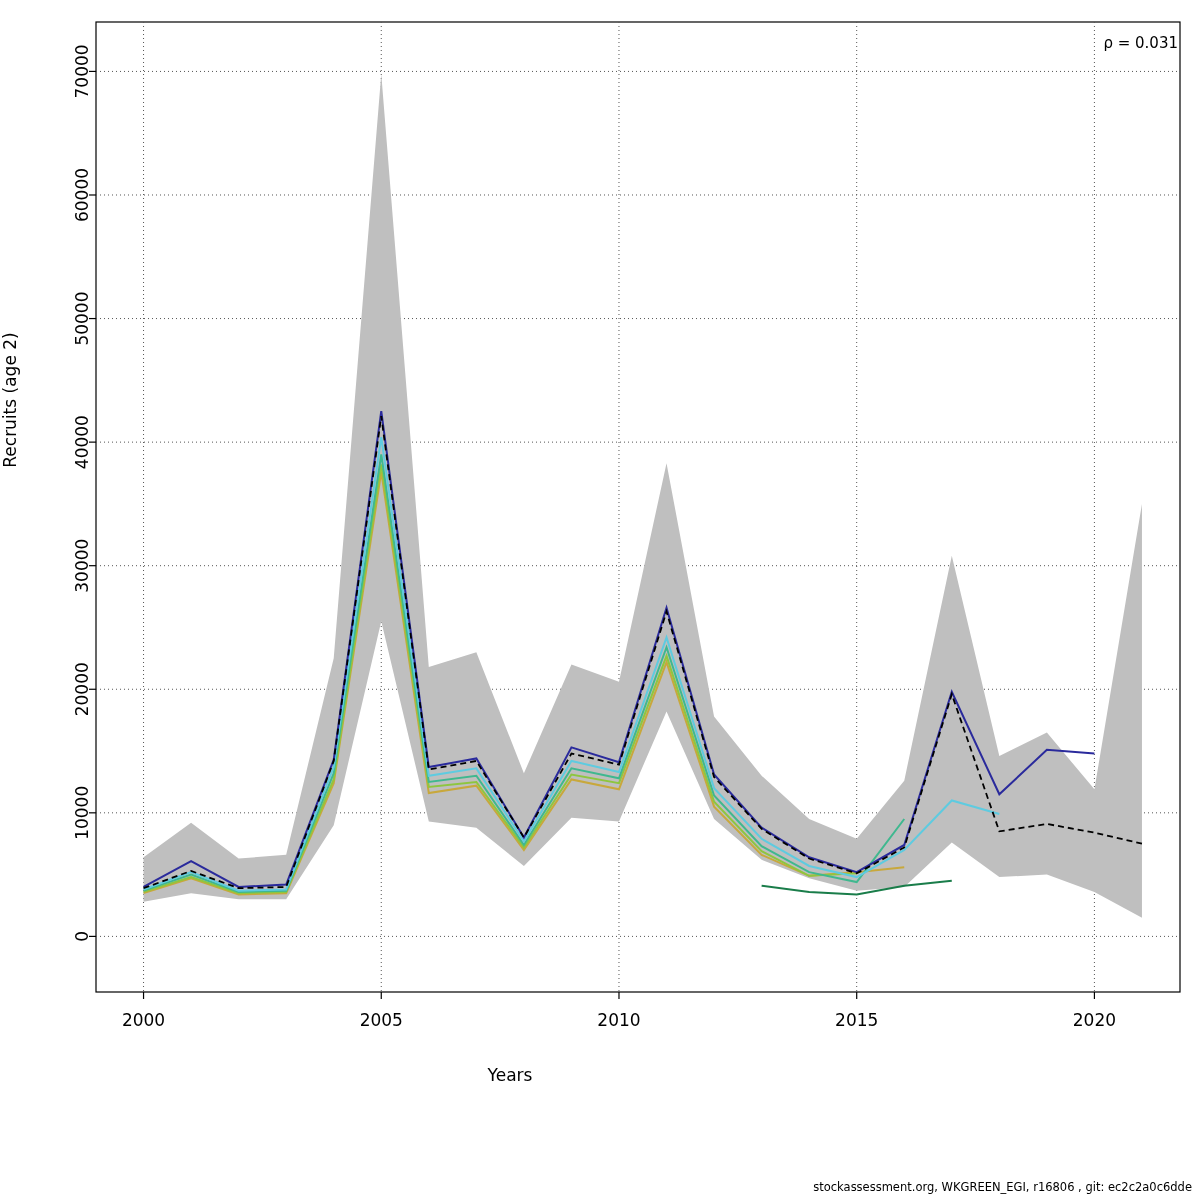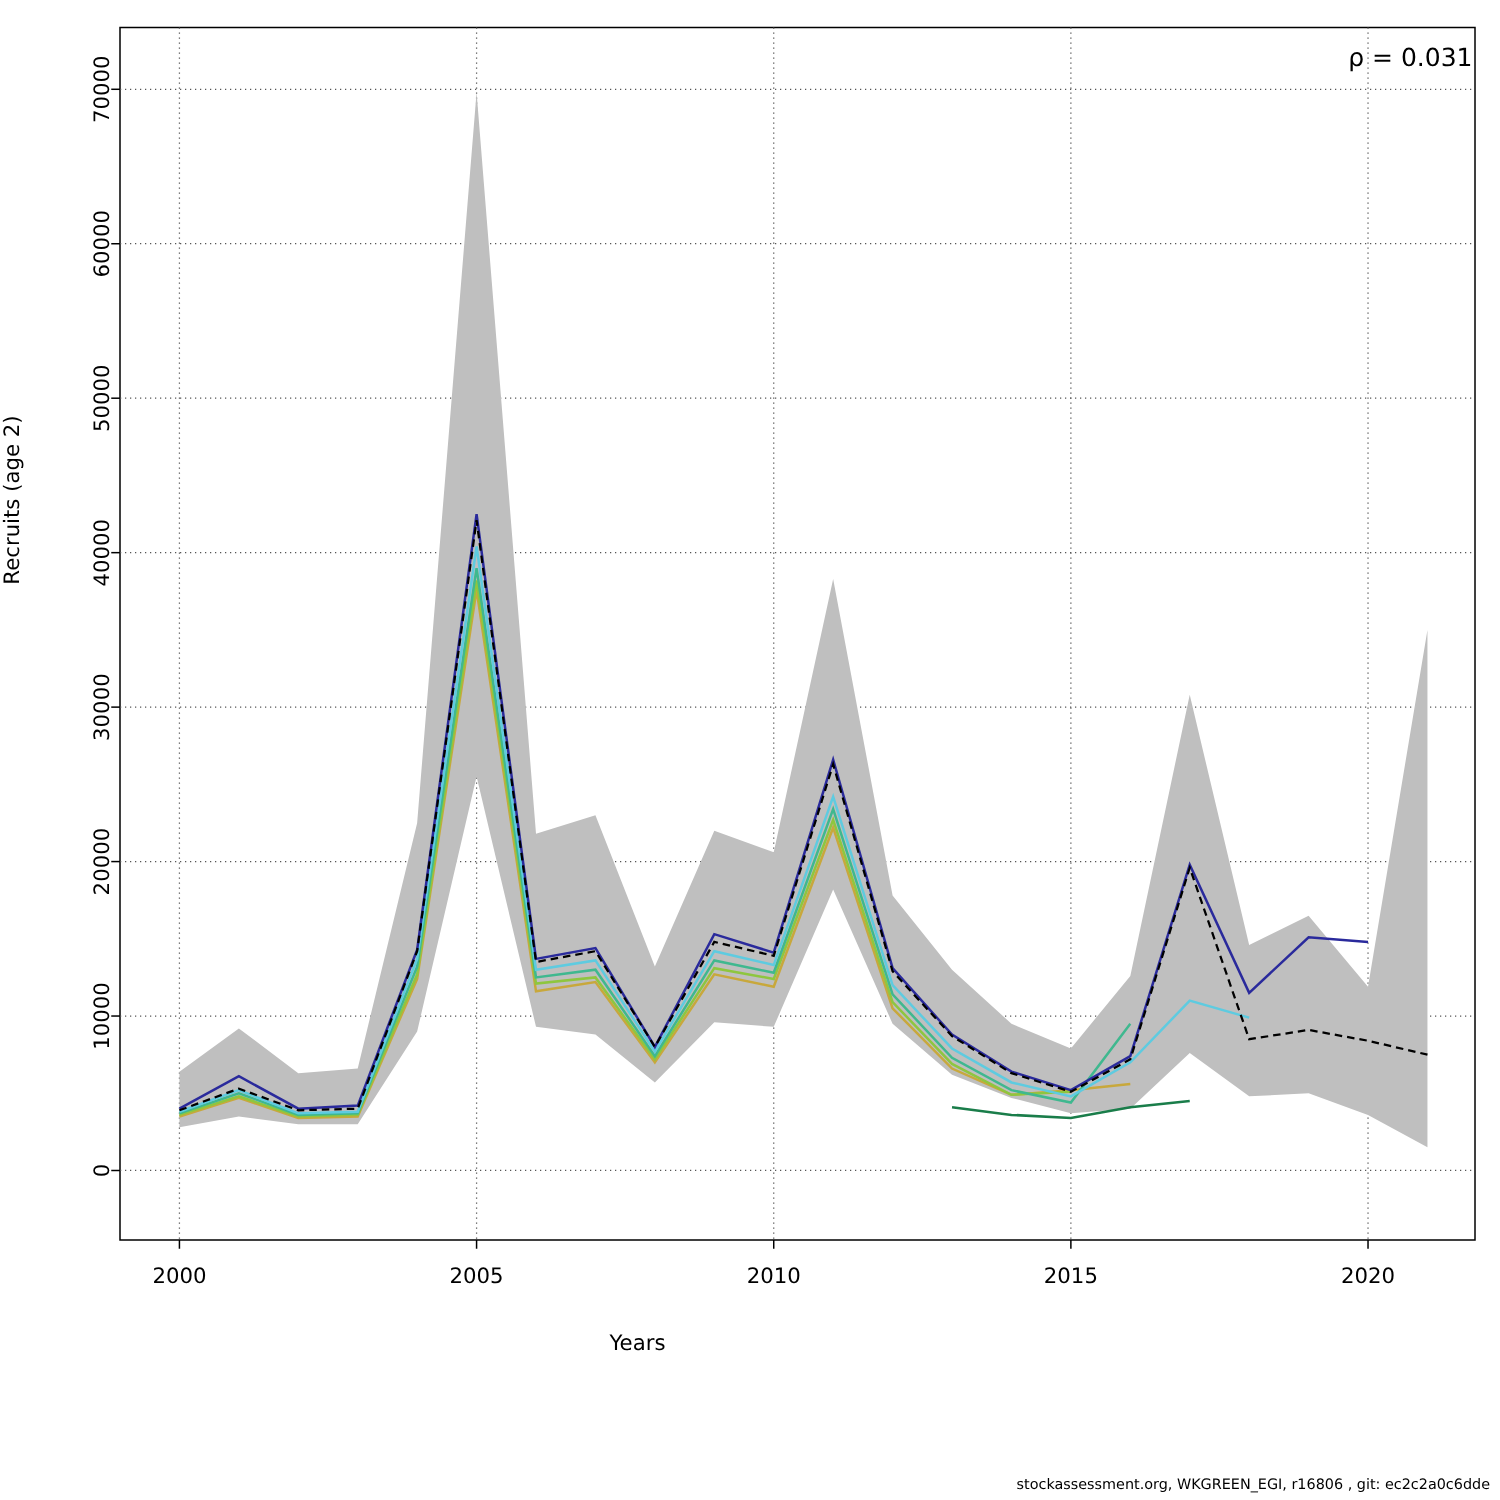--- a/index.html
+++ b/index.html
@@ -50,21 +50,21 @@
     top: 1065px;
     width: 980px;
     text-align: center;
     font-size: 17px;
   }
   .xlabel span { margin-left: 40px; }
   .rho {
     position: absolute;
     right: 22px;
     top: 34px;
-    font-size: 20px;
+    font-size: 15px;
     text-align: right;
   }
   .footer {
     position: absolute;
     right: 8px;
     bottom: 6px;
     font-size: 11.5px;
     color: #000000;
     margin-top: 48px;
   }

